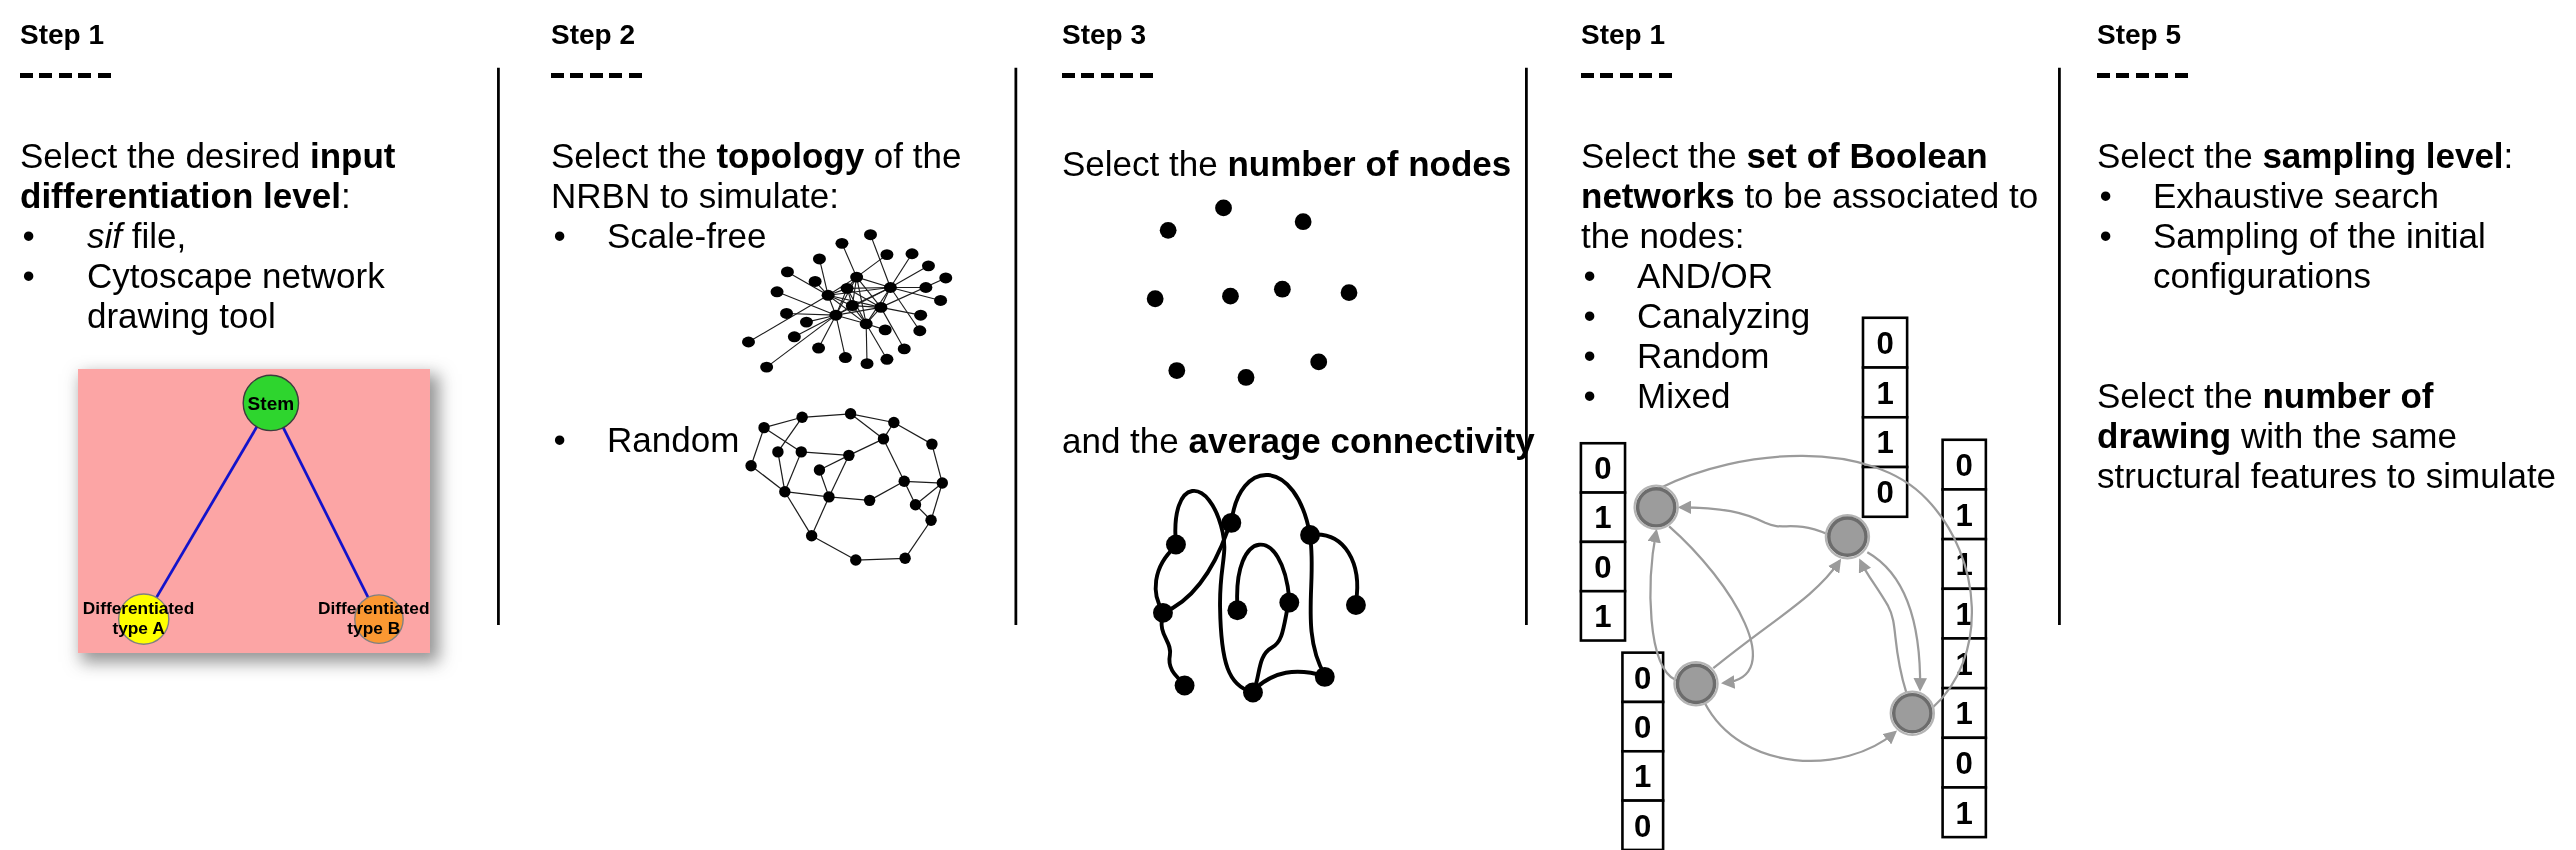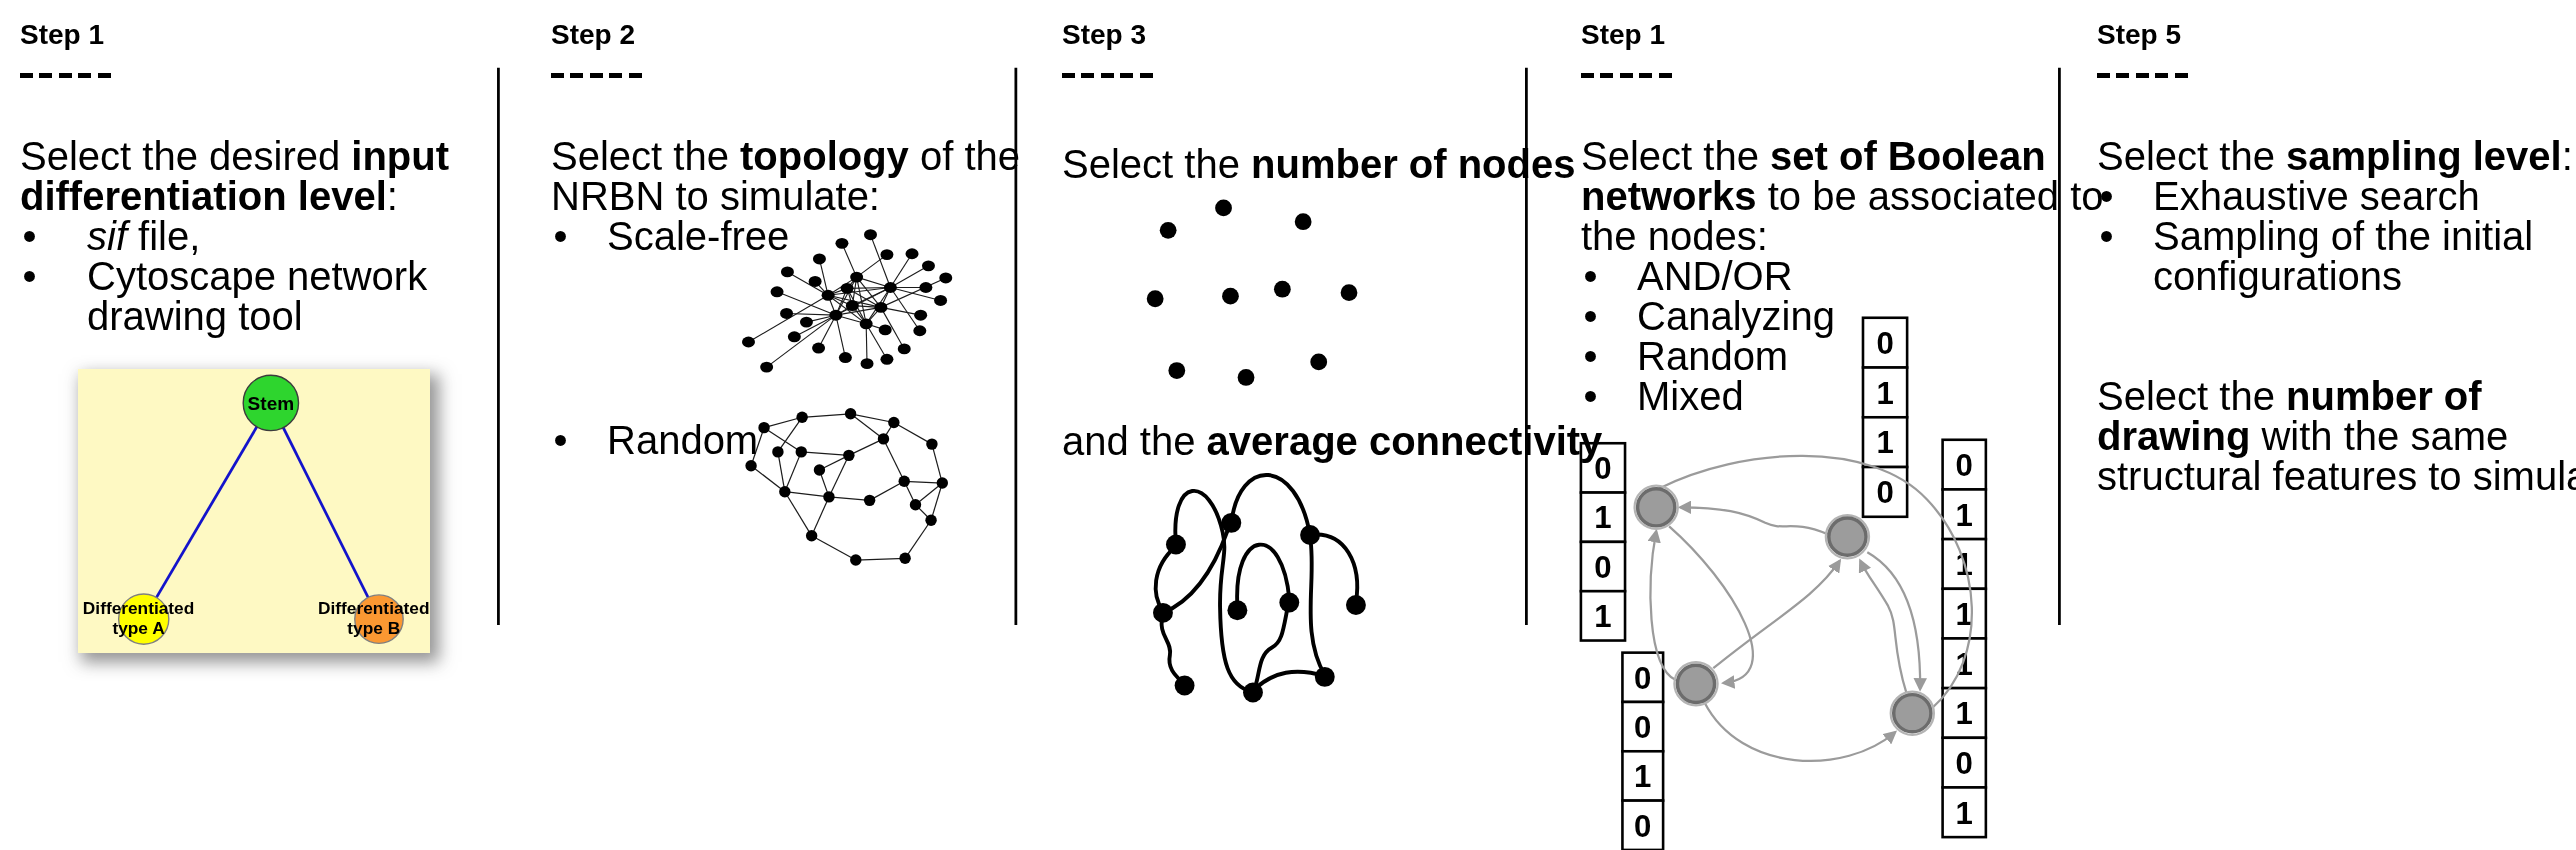--- a/index.html
+++ b/index.html
@@ -1,22 +1,22 @@
 <!DOCTYPE html>
 <html style="font-size:14px"><head><meta charset="utf-8"><style>
 html,body{margin:0;padding:0}
 body{width:2576px;height:851px;background:#fff;position:relative;overflow:hidden;
      font-family:"Liberation Sans",sans-serif;color:#000}
 .h{position:absolute;top:14.7px;font-size:28px;font-weight:bold;line-height:40px;white-space:nowrap}
 .dash{position:absolute;top:73px;width:91px;height:5.2px;
  background:repeating-linear-gradient(to right,#000 0,#000 13px,transparent 13px,transparent 19.4px)}
-.t{position:absolute;font-size:40px;line-height:40px;white-space:nowrap}
+.t{position:absolute;font-size:35px;line-height:40px;white-space:nowrap}
 .li{position:relative}
 .li .bu{position:absolute;left:2.6px}
-#pic1{position:absolute;left:78px;top:369px;width:352px;height:284px;background:#fef9c3;
+#pic1{position:absolute;left:78px;top:369px;width:352px;height:284px;background:#fca5a5;
       box-shadow:6px 7.8px 15.6px 2.6px rgba(60,60,60,0.55)}
 b{font-weight:bold}
 </style></head><body>
 <svg width="2576" height="851" viewBox="0 0 2977 983" style="position:absolute;left:0;top:0" font-family="Liberation Sans, sans-serif">
     <line x1="576" y1="78" x2="576" y2="722" stroke="#000" stroke-width="3.2"></line>
     <line x1="1174" y1="78" x2="1174" y2="722" stroke="#000" stroke-width="3.2"></line>
     <line x1="1764" y1="78" x2="1764" y2="722" stroke="#000" stroke-width="3.2"></line>
     <line x1="2380" y1="78" x2="2380" y2="722" stroke="#000" stroke-width="3.2"></line>
     <g stroke="#1c1c1c" stroke-width="1.3">
       <line x1="1006" y1="271" x2="1029" y2="332"></line>

